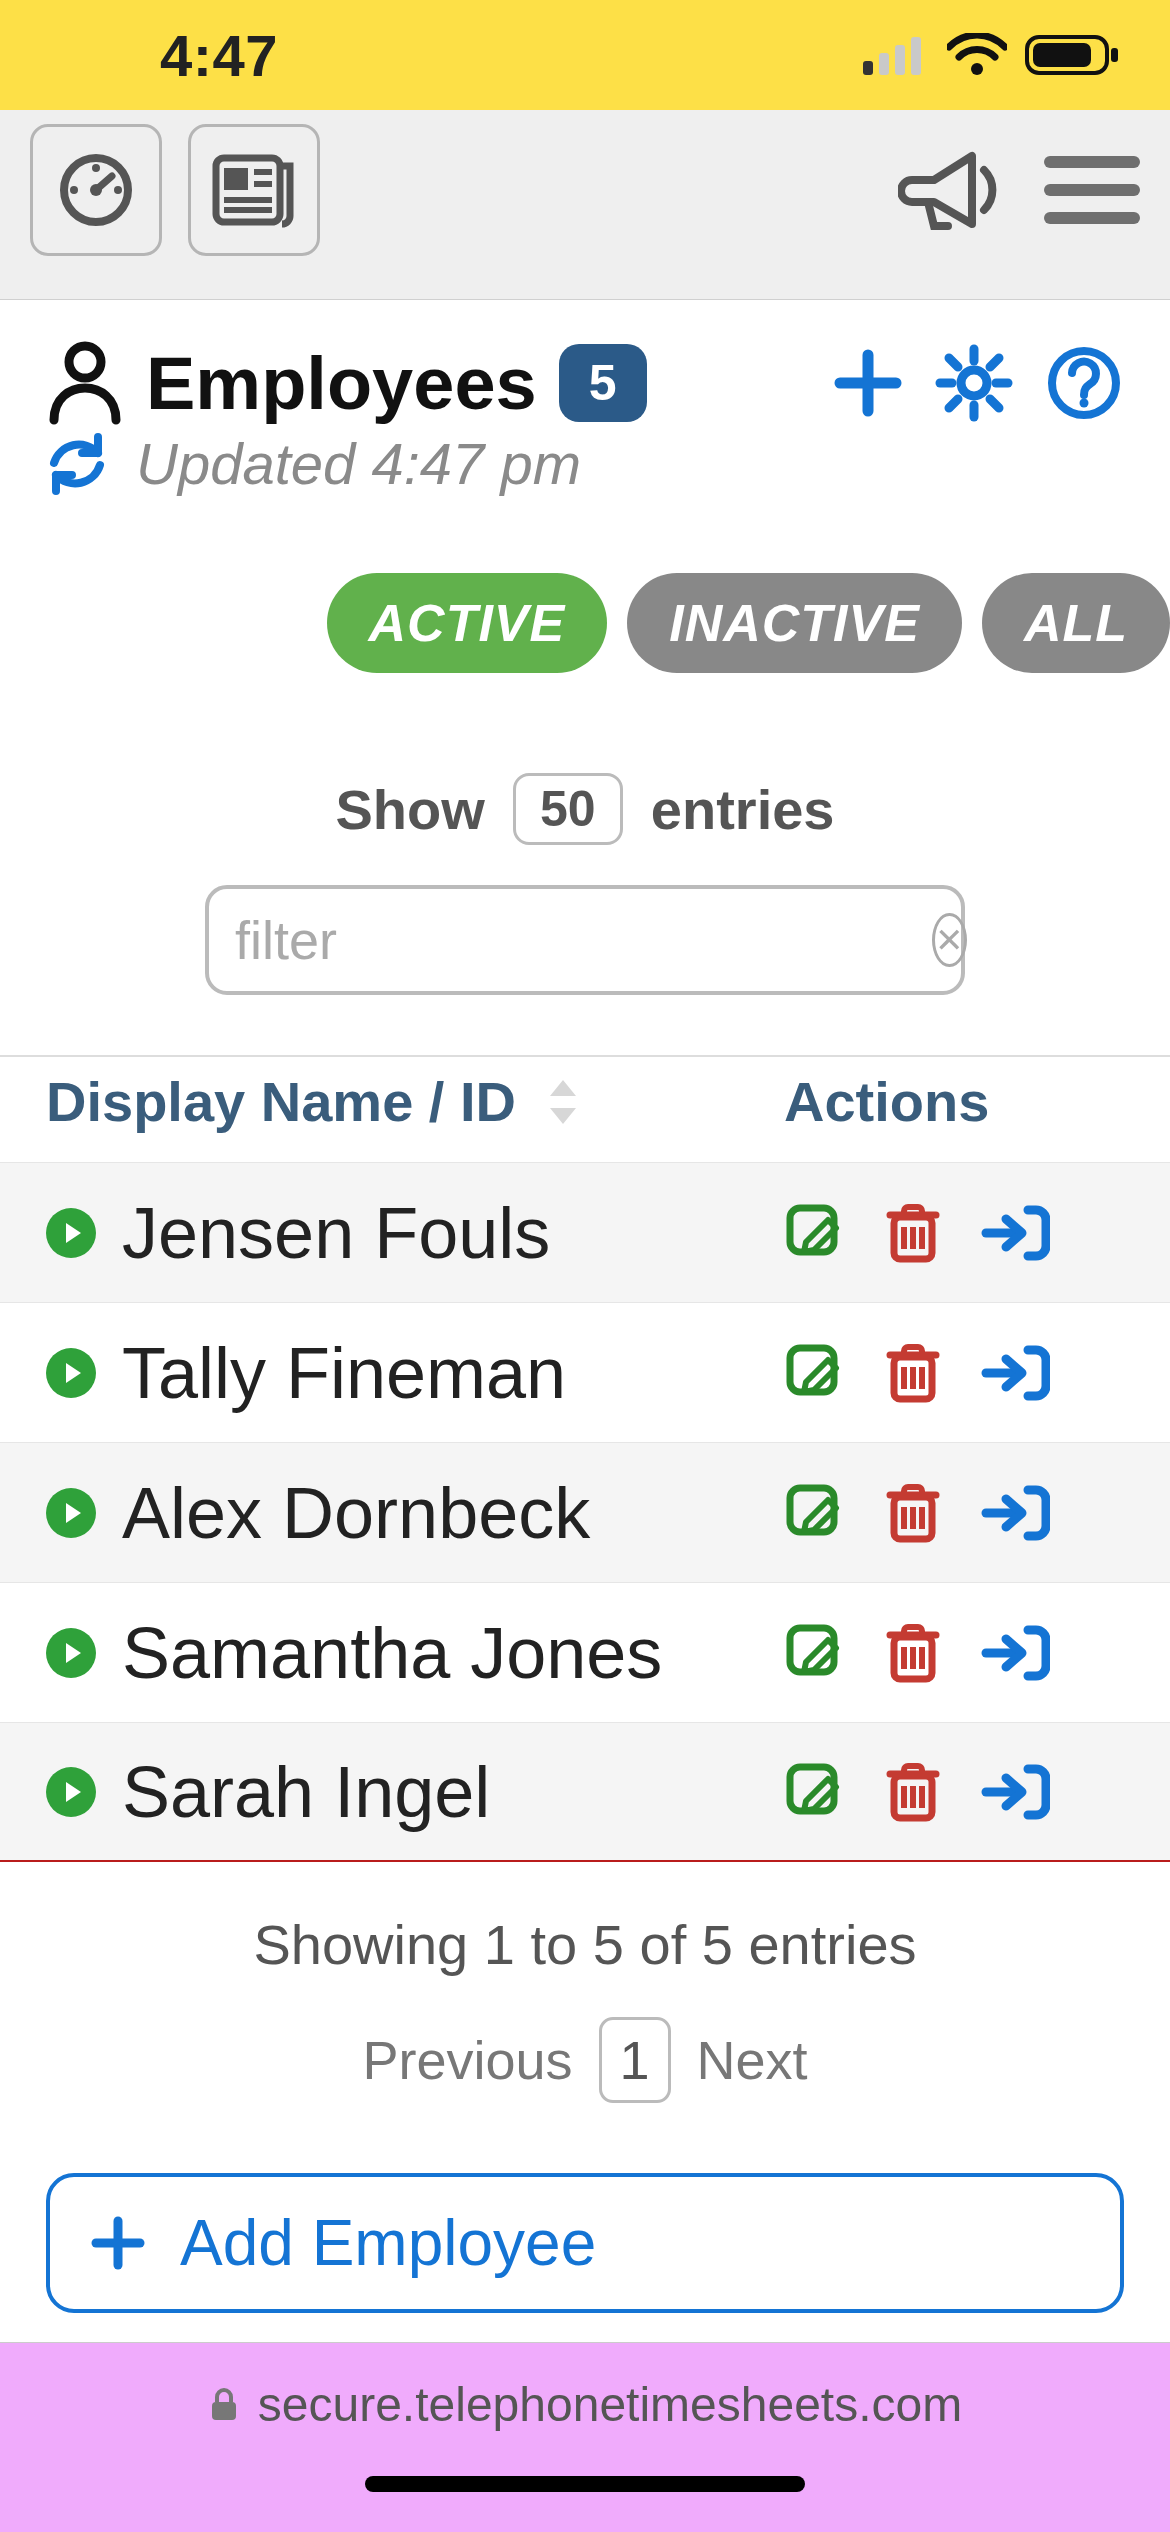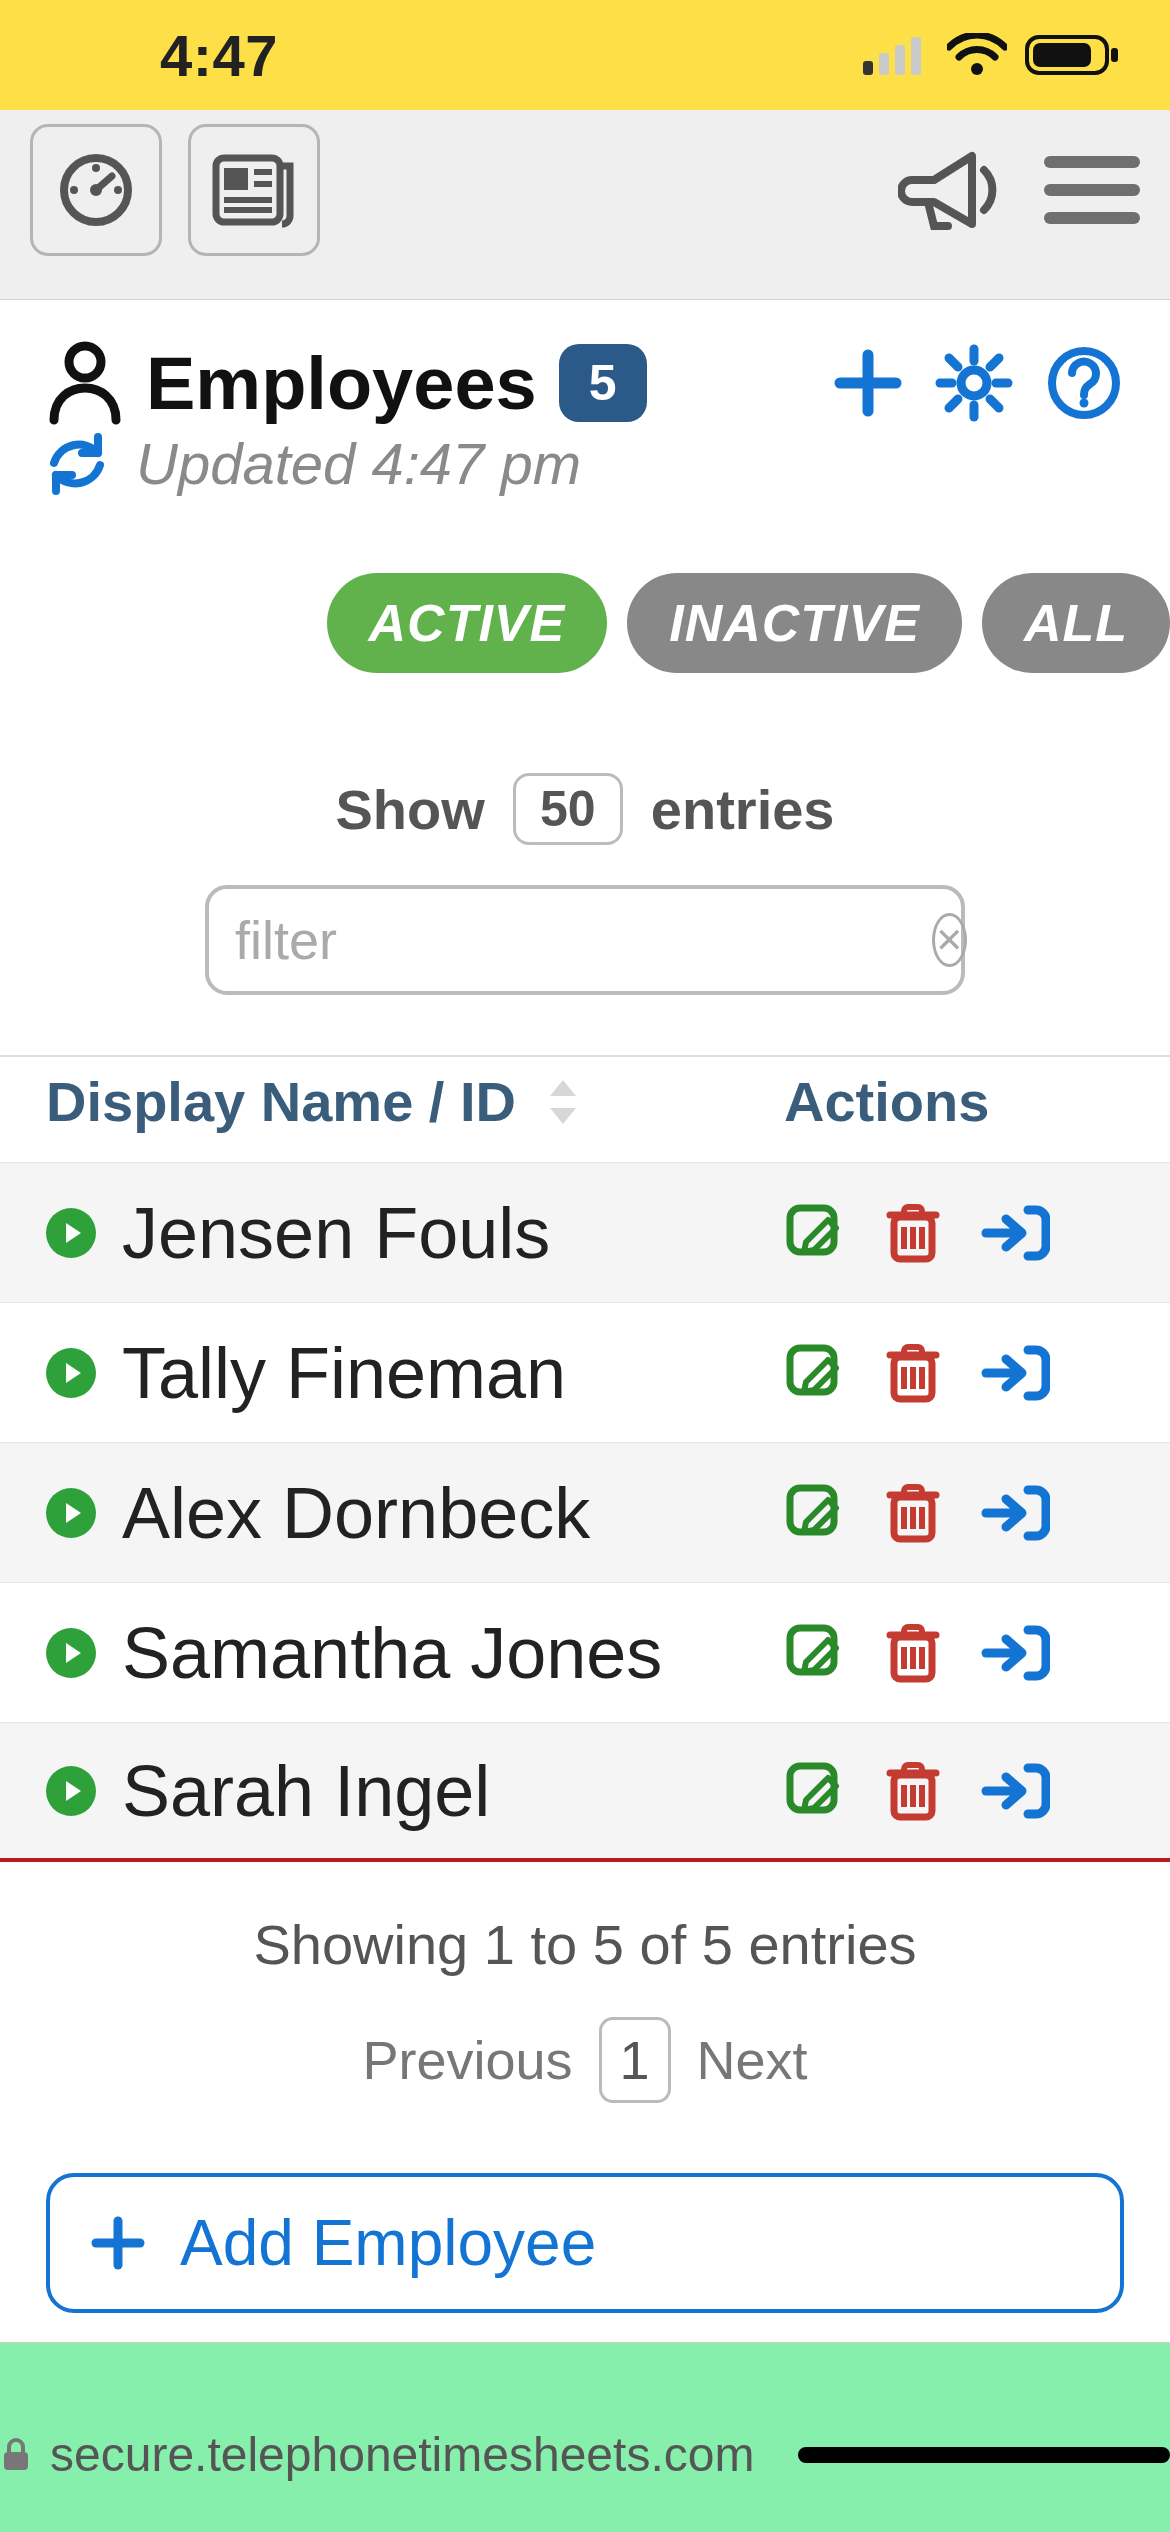--- a/index.html
+++ b/index.html
@@ -191,21 +191,21 @@
   .sort-arrows { color: #d0d0d0; }
   .tbody .row {
     height: 140px;
     display: flex;
     align-items: center;
     padding: 0 46px;
     border-top: 1px solid #e6e6e6;
     font-size: 72px;
   }
   .tbody .row:nth-child(odd) { background: #f5f5f5; }
-  .tbody .row:last-child { border-bottom: 4px solid #b91c1c; }
+  .tbody .row:last-child { border-bottom: 2px solid #b91c1c; }
   .row .name-cell { flex:1; display:flex; align-items:center; gap:26px; }
   .play-dot {
     width: 50px; height: 50px;
     background: #2fa13a;
     border-radius: 50%;
     display:flex; align-items:center; justify-content:center;
   }
   .play-dot::after{
     content:"";
     width:0;height:0;
@@ -261,23 +261,23 @@
     border-bottom:none;
     height: 34px;
   }
 
   
   .bottom-bar {
     position: absolute;
     left: 0; right: 0; bottom: 0;
     height: 190px;
     border-top: 1px solid #ccc;
-    background:#86efac;
+    background:#f0abfc;
     display:flex;
-    flex-direction:row;
+    flex-direction:column;
     align-items:center;
     justify-content:flex-start;
     padding-top:34px;
     gap:44px;
   }
   .url-row { display:flex; align-items:center; gap:18px; font-size:48px; color:#555;}
   .home-ind {
     width: 440px; height: 16px; background:#000; border-radius: 10px;
   }
 

